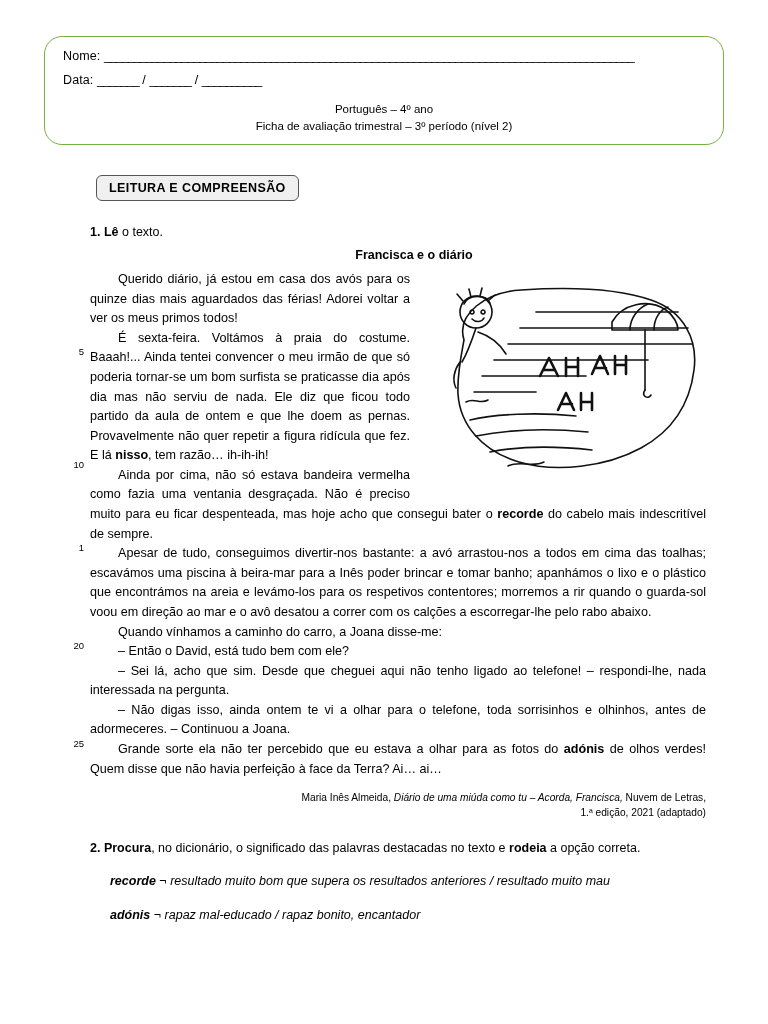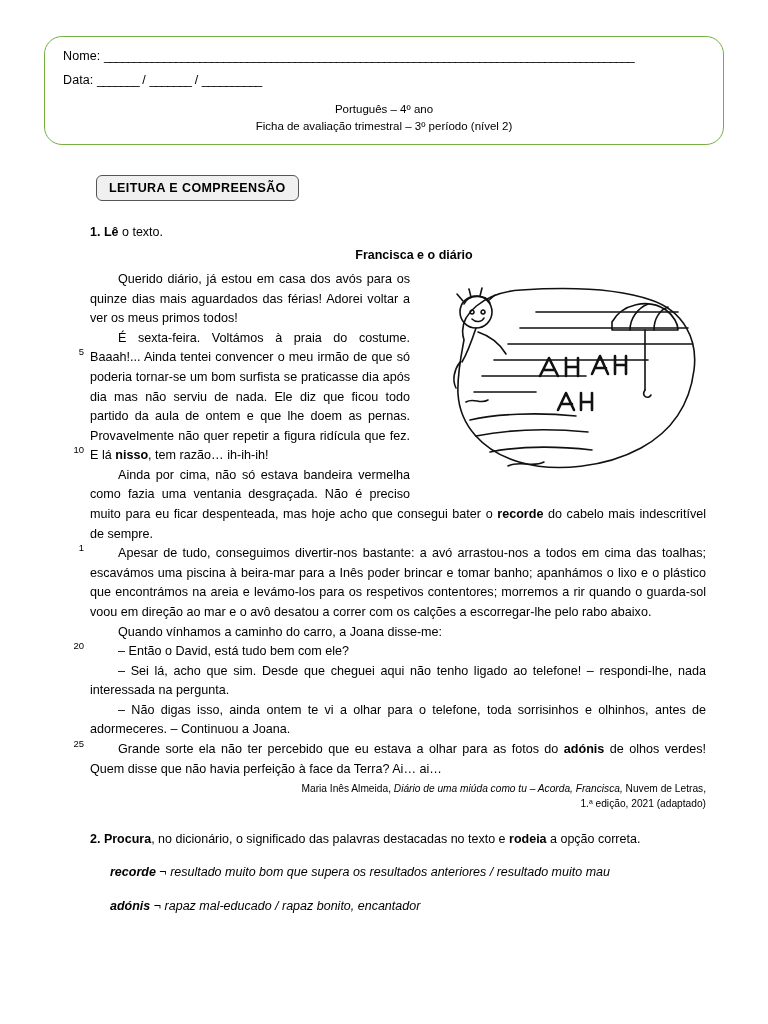--- a/index.html
+++ b/index.html
@@ -116,21 +116,21 @@
     width: 290px;
     height: 215px;
     margin: 0 0 4px 6px;
     shape-outside: margin-box;
   }
 
   .source {
     text-align: right;
     font-size: 10.2px;
     line-height: 1.45;
-    margin-top: 3px;
+    margin-top: 12px;
     margin-right: 18px;
     margin-left: 46px;
   }
   .source em { font-style: italic; }
 
   .ex-2 {
     margin-top: 18px;
   }
   .sub {
     margin-left: 66px;
@@ -174,21 +174,21 @@
   <div class="ex ex-1">
     <span class="ex-num">1.</span>
     <b>Lê</b><span> o texto.</span>
   </div>
 
   <div class="text-title">Francisca e o diário</div>
 
   <div class="text-wrap">
     <div class="linenums">
       <div style="top:76px;">5</div>
-      <div style="top:174px;">10</div>
+      <div style="top:189px;">10</div>
       <div style="top:272px;">1</div>
       <div style="top:370px;">20</div>
       <div style="top:468px;">25</div>
     </div>
 
     <div class="float-img">
       <svg viewBox="0 0 290 215" width="290" height="215" aria-hidden="true">
         <g fill="none" stroke="#111" stroke-width="1.6" stroke-linecap="round" stroke-linejoin="round">
 
           <path d="M48 70 C40 44 70 22 105 20 C150 17 200 18 235 30 C268 41 282 70 278 100

